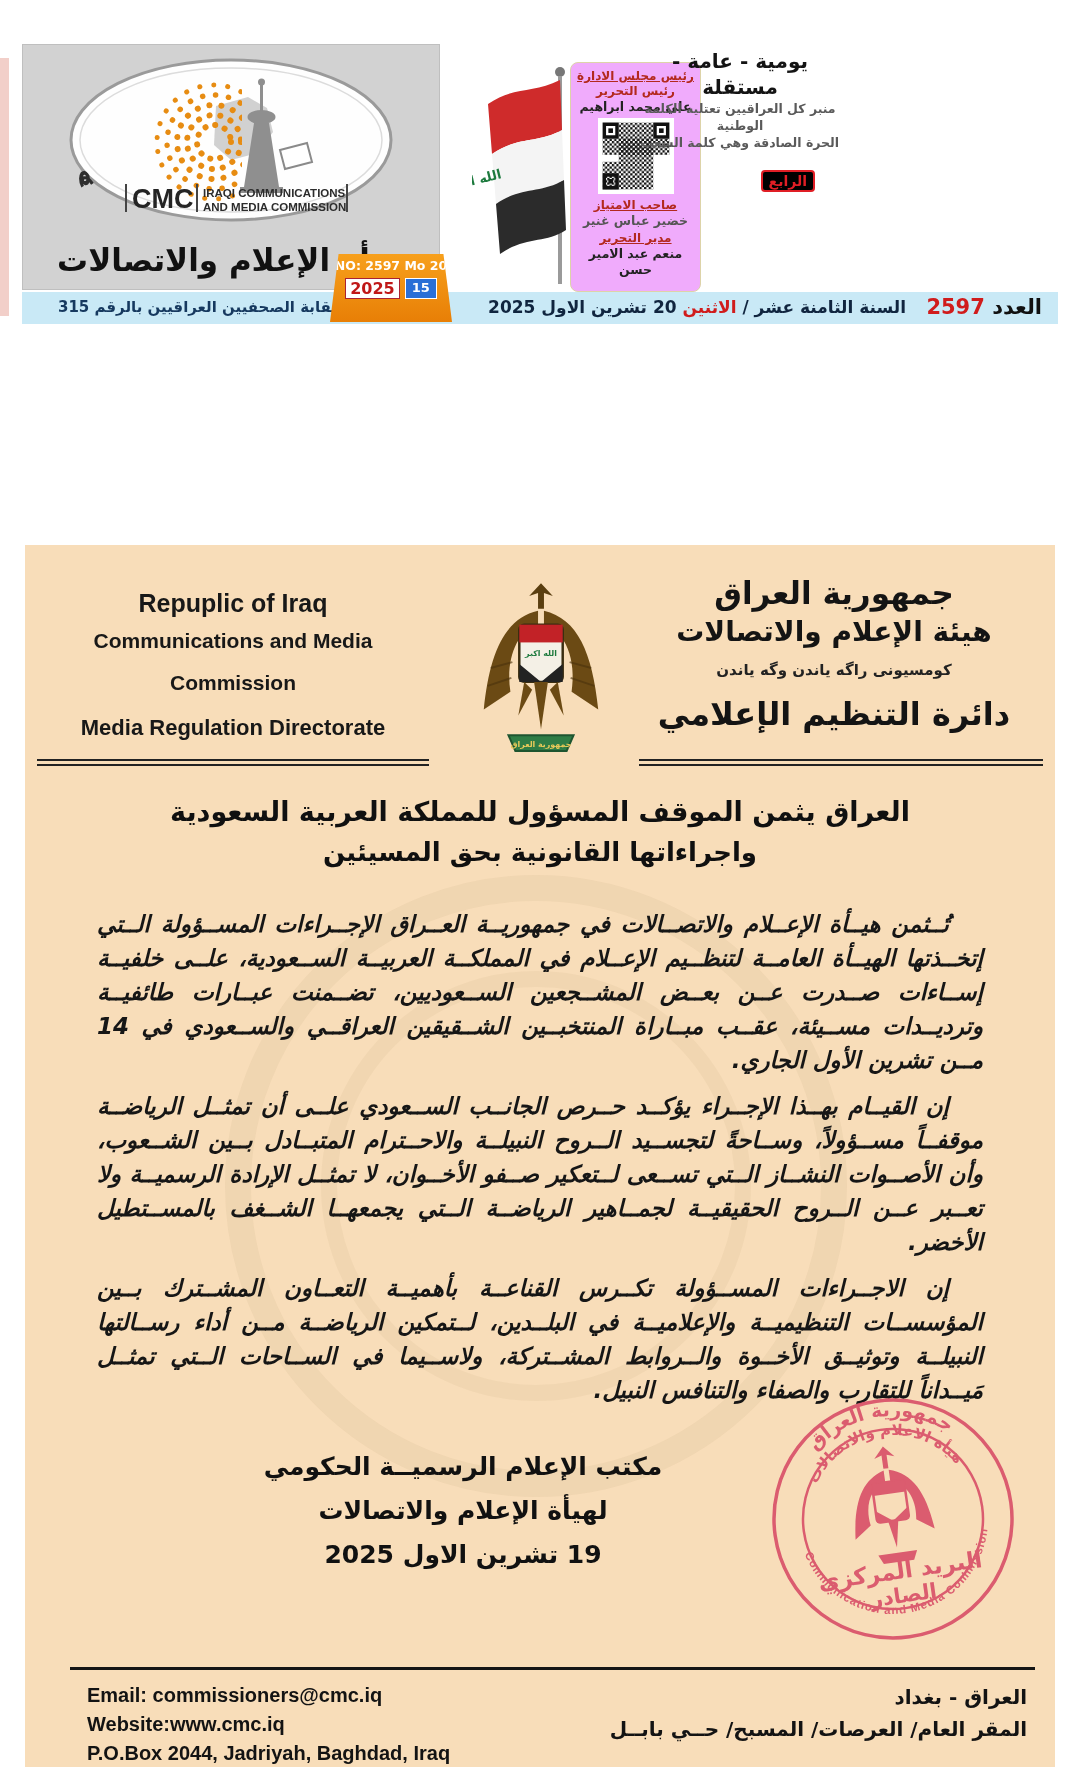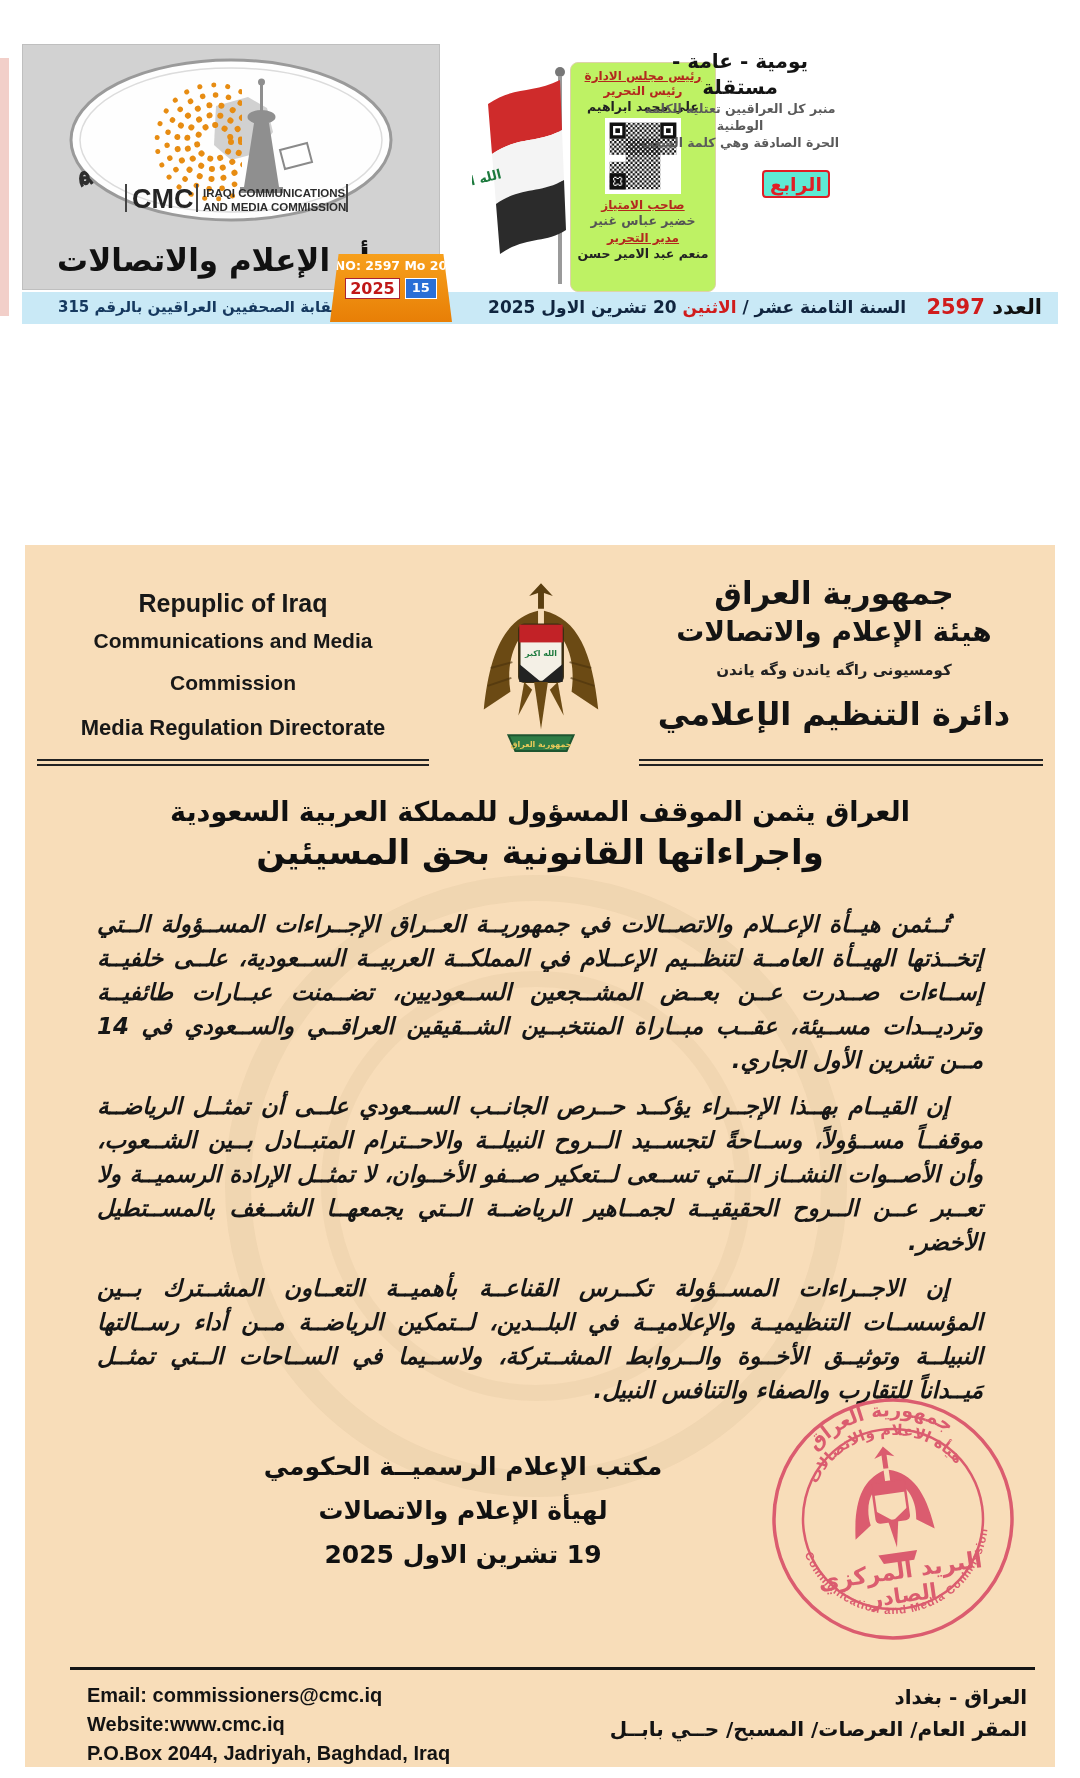--- a/index.html
+++ b/index.html
@@ -12,34 +12,34 @@
   
   .logo-panel{position:absolute;left:22px;top:44px;width:418px;height:246px;background:#d2d2d2;
               box-shadow:inset 0 0 0 1px #bfbfbf;}
   .logo-panel svg{position:absolute;left:42px;top:10px;width:334px;height:172px;}
   .cmc-caption{position:absolute;left:0;right:0;bottom:12px;text-align:center;
                font-size:31px;font-weight:bold;color:#111;direction:rtl;}
 
   
   .masthead{position:absolute;left:450px;top:40px;width:628px;height:252px;}
   .flag{position:absolute;left:22px;top:20px;width:112px;height:228px;}
-  .editor-box{position:absolute;left:120px;top:22px;width:146px;height:230px;background:#bef264;
+  .editor-box{position:absolute;left:120px;top:22px;width:131px;height:230px;background:#f0abfc;
               border:1px solid #ddd3a8;border-radius:8px;padding:6px 3px;box-sizing:border-box;
               text-align:center;direction:rtl;}
   .ed-title{font-size:12px;font-weight:bold;color:#b3291e;text-decoration:underline;display:block;line-height:15px;}
   .ed-name{font-size:12.5px;font-weight:bold;color:#222;display:block;line-height:16px;margin-bottom:2px;}
   .qr{width:76px;height:76px;margin:3px auto 4px;display:block;}
   .taglines{position:absolute;left:186px;top:8px;width:208px;text-align:center;direction:rtl;}
   .tag-bold{font-size:20px;font-weight:bold;color:#141414;line-height:26px;}
   .tag-small{font-size:12.5px;color:#5a5a5a;font-weight:bold;line-height:17px;}
   .brand{position:absolute;right:0;top:18px;width:445px;height:230px;text-align:right;direction:rtl;
          font-size:142px;line-height:215px;font-weight:bold;color:#e01e25;letter-spacing:-5px;
          text-shadow:2px 2px 0 rgba(224,30,37,.25);}
-  .brand-badge{position:absolute;right:248px;top:130px;border:2px solid #e01e25;color:#e01e25;
-               font-weight:bold;font-size:19px;padding:1px 6px;border-radius:4px;background:#5eead4;z-index:3;}
+  .brand-badge{position:absolute;right:263px;top:130px;border:2px solid #e01e25;color:#e01e25;
+               font-weight:bold;font-size:14px;padding:1px 6px;border-radius:4px;background:#000000;z-index:3;}
 
   
   .info-bar{position:absolute;left:22px;top:292px;width:1036px;height:32px;background:#c9e9f6;}
   .accred{position:absolute;left:36px;top:6px;font-size:15px;font-weight:bold;color:#16395f;direction:rtl;}
   .issue-badge{position:absolute;left:308px;top:-38px;width:122px;height:68px;
                background:linear-gradient(#f7a01c,#e87f06);clip-path:polygon(7% 0,93% 0,100% 100%,0 100%);
                text-align:center;z-index:2;}
   .badge-no{font-size:12.5px;font-weight:bold;color:#fff;margin-top:4px;}
   .badge-row{display:flex;justify-content:center;gap:5px;margin-top:5px;}
   .badge-year{background:#fff;color:#c01818;font-weight:bold;font-size:16px;padding:0 4px;border:1px solid #a23;}
@@ -69,21 +69,21 @@
   .lh-ar{position:absolute;right:14px;top:28px;width:414px;text-align:center;direction:rtl;
          color:#141414;font-weight:bold;}
   .lh-ar .a1{font-size:31px;line-height:40px;}
   .lh-ar .a2{font-size:28px;line-height:38px;}
   .lh-ar .a3{font-size:15px;margin-top:10px;color:#222;}
   .lh-ar .a4{font-size:32px;letter-spacing:2px;margin-top:16px;}
 
   .subject{position:absolute;left:0;right:0;top:246px;text-align:center;direction:rtl;
            font-weight:bold;color:#101010;}
   .subject .s1{font-size:27px;line-height:42px;}
-  .subject .s2{font-size:34px;line-height:38px;}
+  .subject .s2{font-size:26px;line-height:38px;}
 
   .watermark{position:absolute;left:200px;top:330px;width:570px;height:570px;border-radius:50%;
              border:26px solid rgba(125,95,45,.06);}
   .watermark::after{content:"";position:absolute;left:70px;top:70px;right:70px;bottom:70px;
              border-radius:50%;border:16px solid rgba(125,95,45,.05);}
 
   .body-text{position:absolute;left:72px;top:350px;width:886px;direction:rtl;text-align:justify;
              font-size:23px;font-weight:bold;color:#161616;line-height:34px;}
   .body-text p{margin:12px 0 10px;text-indent:34px;font-style:italic;}
   .body-text p:last-child{margin-bottom:0;}

